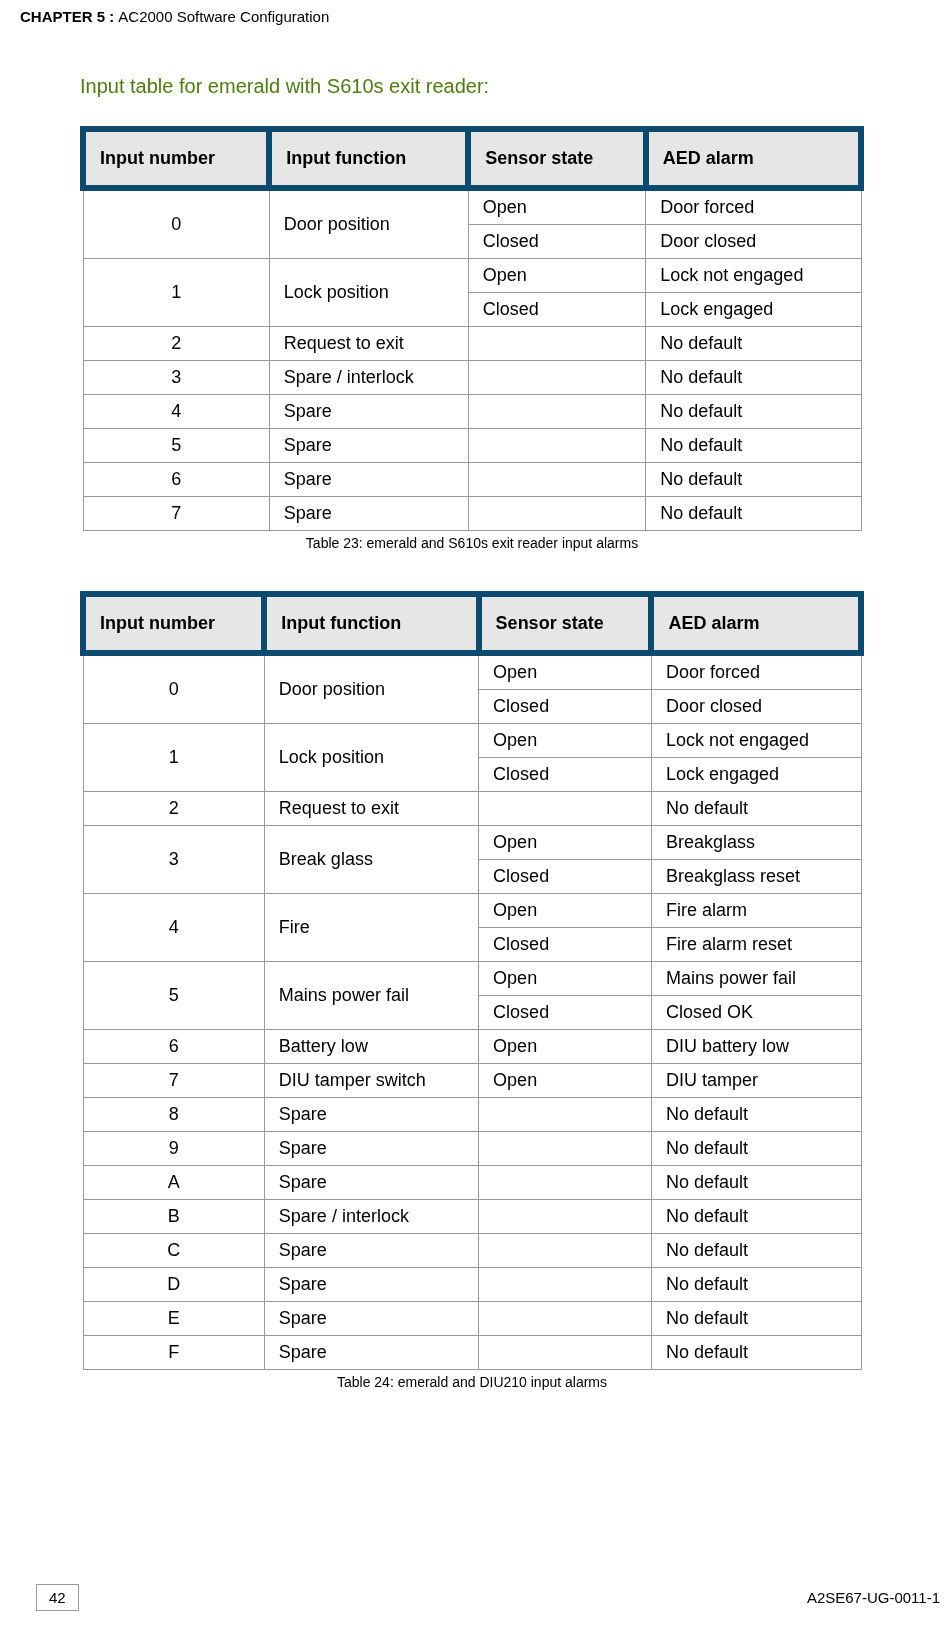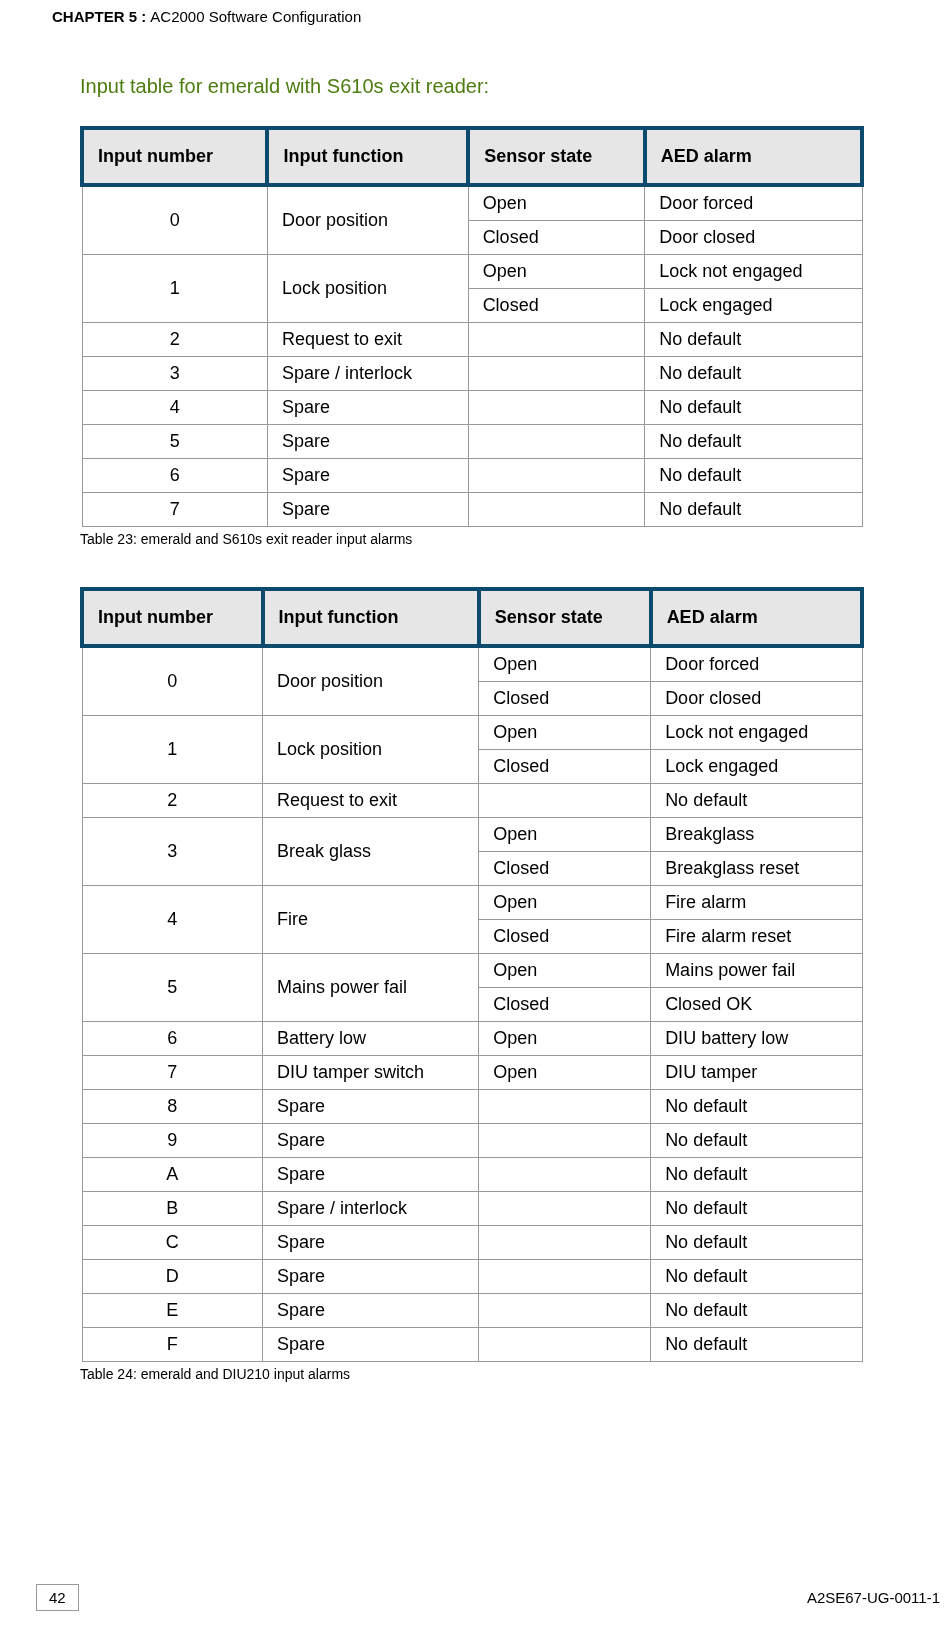--- a/index.html
+++ b/index.html
@@ -12,21 +12,20 @@
       width: 944px;
       height: 1625px;
       background: #fff;
       padding: 0;
       position: relative;
     }
     .header {
       padding: 8px 0 0 20px;
       font-size: 15px;
       color: #000;
-      margin-left: 32px;
     }
     .header-bold {
       font-weight: bold;
     }
     .content {
       padding: 50px 80px 0 80px;
     }
     .section-title {
       font-size: 20px;
       font-weight: normal;
@@ -36,33 +35,34 @@
     table {
       width: 100%;
       border-collapse: collapse;
       margin-bottom: 4px;
     }
     th {
       background: #e6e6e6;
       font-weight: bold;
       text-align: left;
       padding: 16px 14px;
-      border: 4px solid #0c4a6e;
+      border: 6px solid #0c4a6e;
       font-size: 18px;
     }
     td {
       padding: 6px 14px;
       border: 1px solid #999;
       font-size: 18px;
       text-align: left;
     }
     td.center {
       text-align: center;
     }
     .table-caption {
+      text-align: center;
       font-size: 14px;
       margin-bottom: 40px;
       margin-top: 2px;
     }
     .footer {
       position: absolute;
       bottom: 14px;
       left: 16px;
       width: 100%;
       display: flex;

